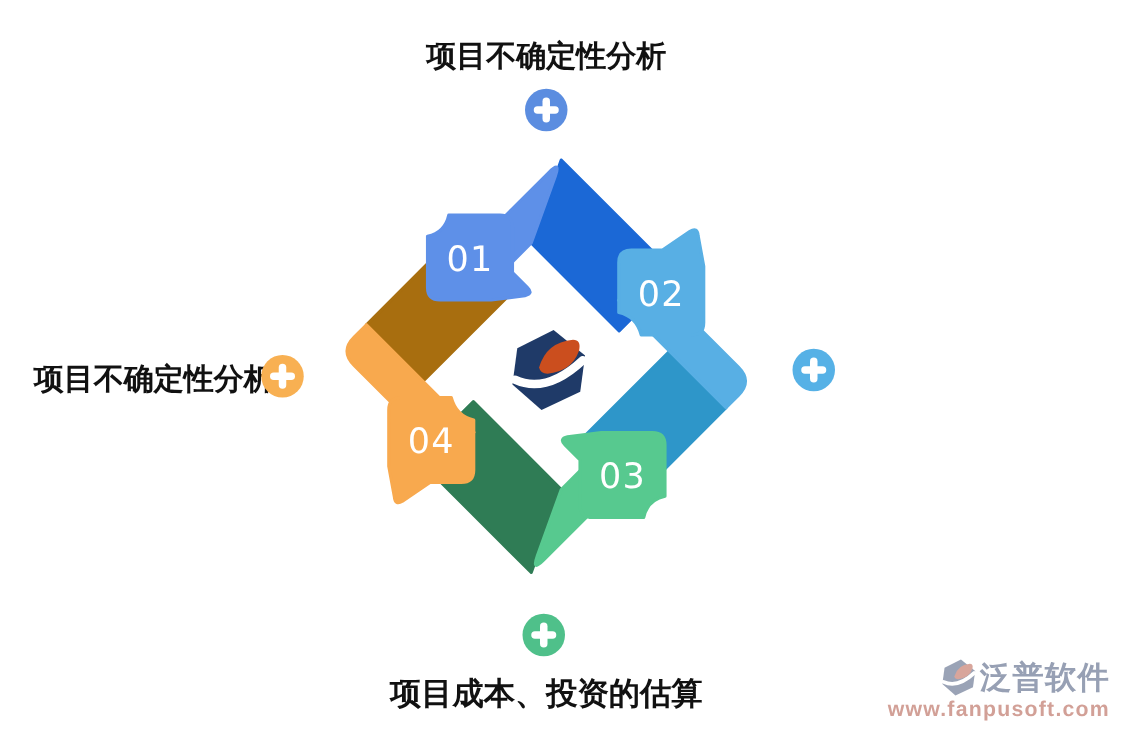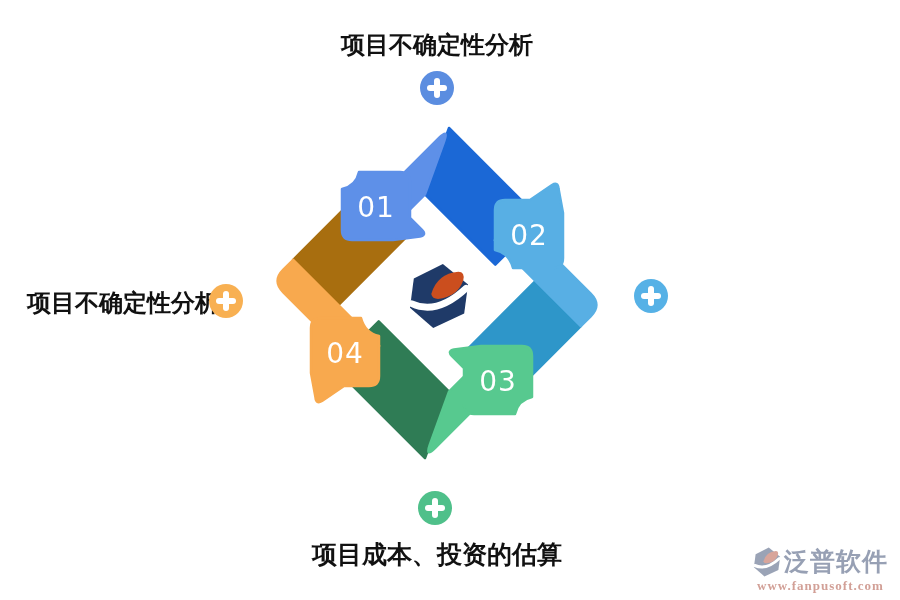--- a/index.html
+++ b/index.html
@@ -15,24 +15,24 @@
   .plus::before{width:20px;height:6px;transform:translate(-50%,-50%);}
   .plus::after{width:6px;height:20px;transform:translate(-50%,-50%);}
   .plus.top{left:420px;top:71px;}
   .plus.right{left:634px;top:279px;}
   .plus.left{left:209px;top:284px;}
   .plus.bottom{left:418px;top:491px;}
   #cycle{position:absolute;left:267px;top:123px;width:340px;height:340px;}
   #cycle use{stroke-width:2.5;stroke-linejoin:round;}
   #cycle text{font-family:"DejaVu Sans","Liberation Sans",sans-serif;font-size:28px;fill:#ffffff;letter-spacing:1px;}
   #centerlogo{position:absolute;left:408px;top:263px;width:62px;height:66px;}
-  .wm{position:absolute;right:12px;bottom:6px;text-align:center;}
+  .wm{position:absolute;right:12px;bottom:22px;text-align:center;}
   .wm-row{display:flex;align-items:center;gap:3px;justify-content:flex-end;}
   .wm-brand{font-size:25px;font-weight:bold;letter-spacing:1px;}
-  .wm-url{font-family:Liberation Serif, serif;font-size:13px;font-weight:bold;letter-spacing:1px;margin-top:0px;}
+  .wm-url{font-family:Liberation Sans, sans-serif;font-size:17px;font-weight:bold;letter-spacing:1px;margin-top:0px;}
 </style>
 </head>
 <body>
 
 <div class="stage">
 
   <div class="label top">项目不确定性分析</div>
   <div class="label bottom">项目成本、投资的估算</div>
   <div class="label left">项目不确定性分析</div>
 

